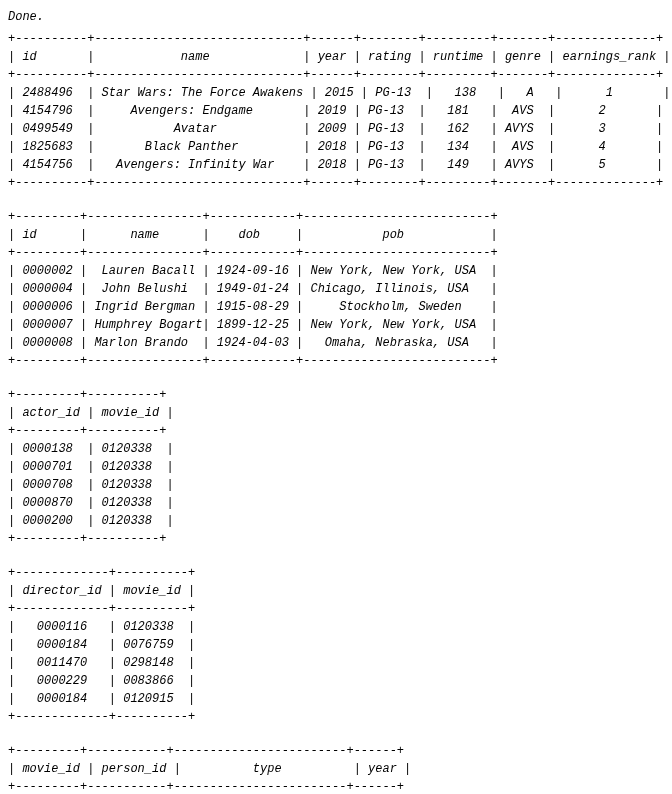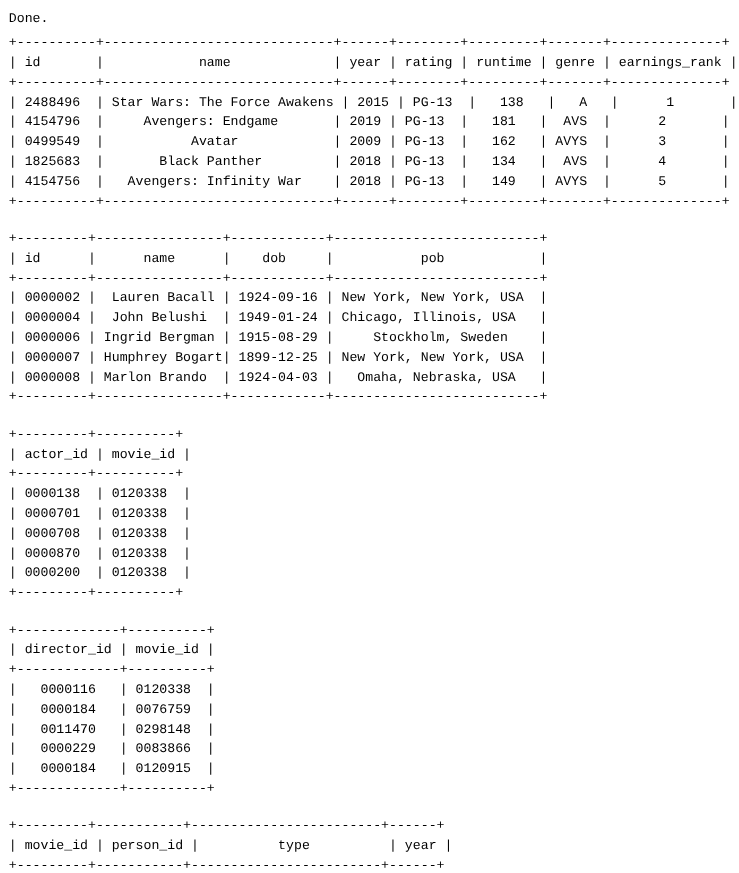--- a/index.html
+++ b/index.html
@@ -1,15 +1,15 @@
 <!DOCTYPE html>
 <html><head>
   <meta charset="utf-8">
   <style>
-    * { margin: 0; padding: 0; box-sizing: border-box; }
+    * { margin: 0; padding: 0; box-sizing: border-box; font-style: italic; }
     body {
       background: #fff;
       font-family: 'Courier New', Courier, monospace;
       font-size: 12px;
       color: #000;
       padding: 8px;
       line-height: 1.5;
     }
     .done-line {
       margin-bottom: 4px;

